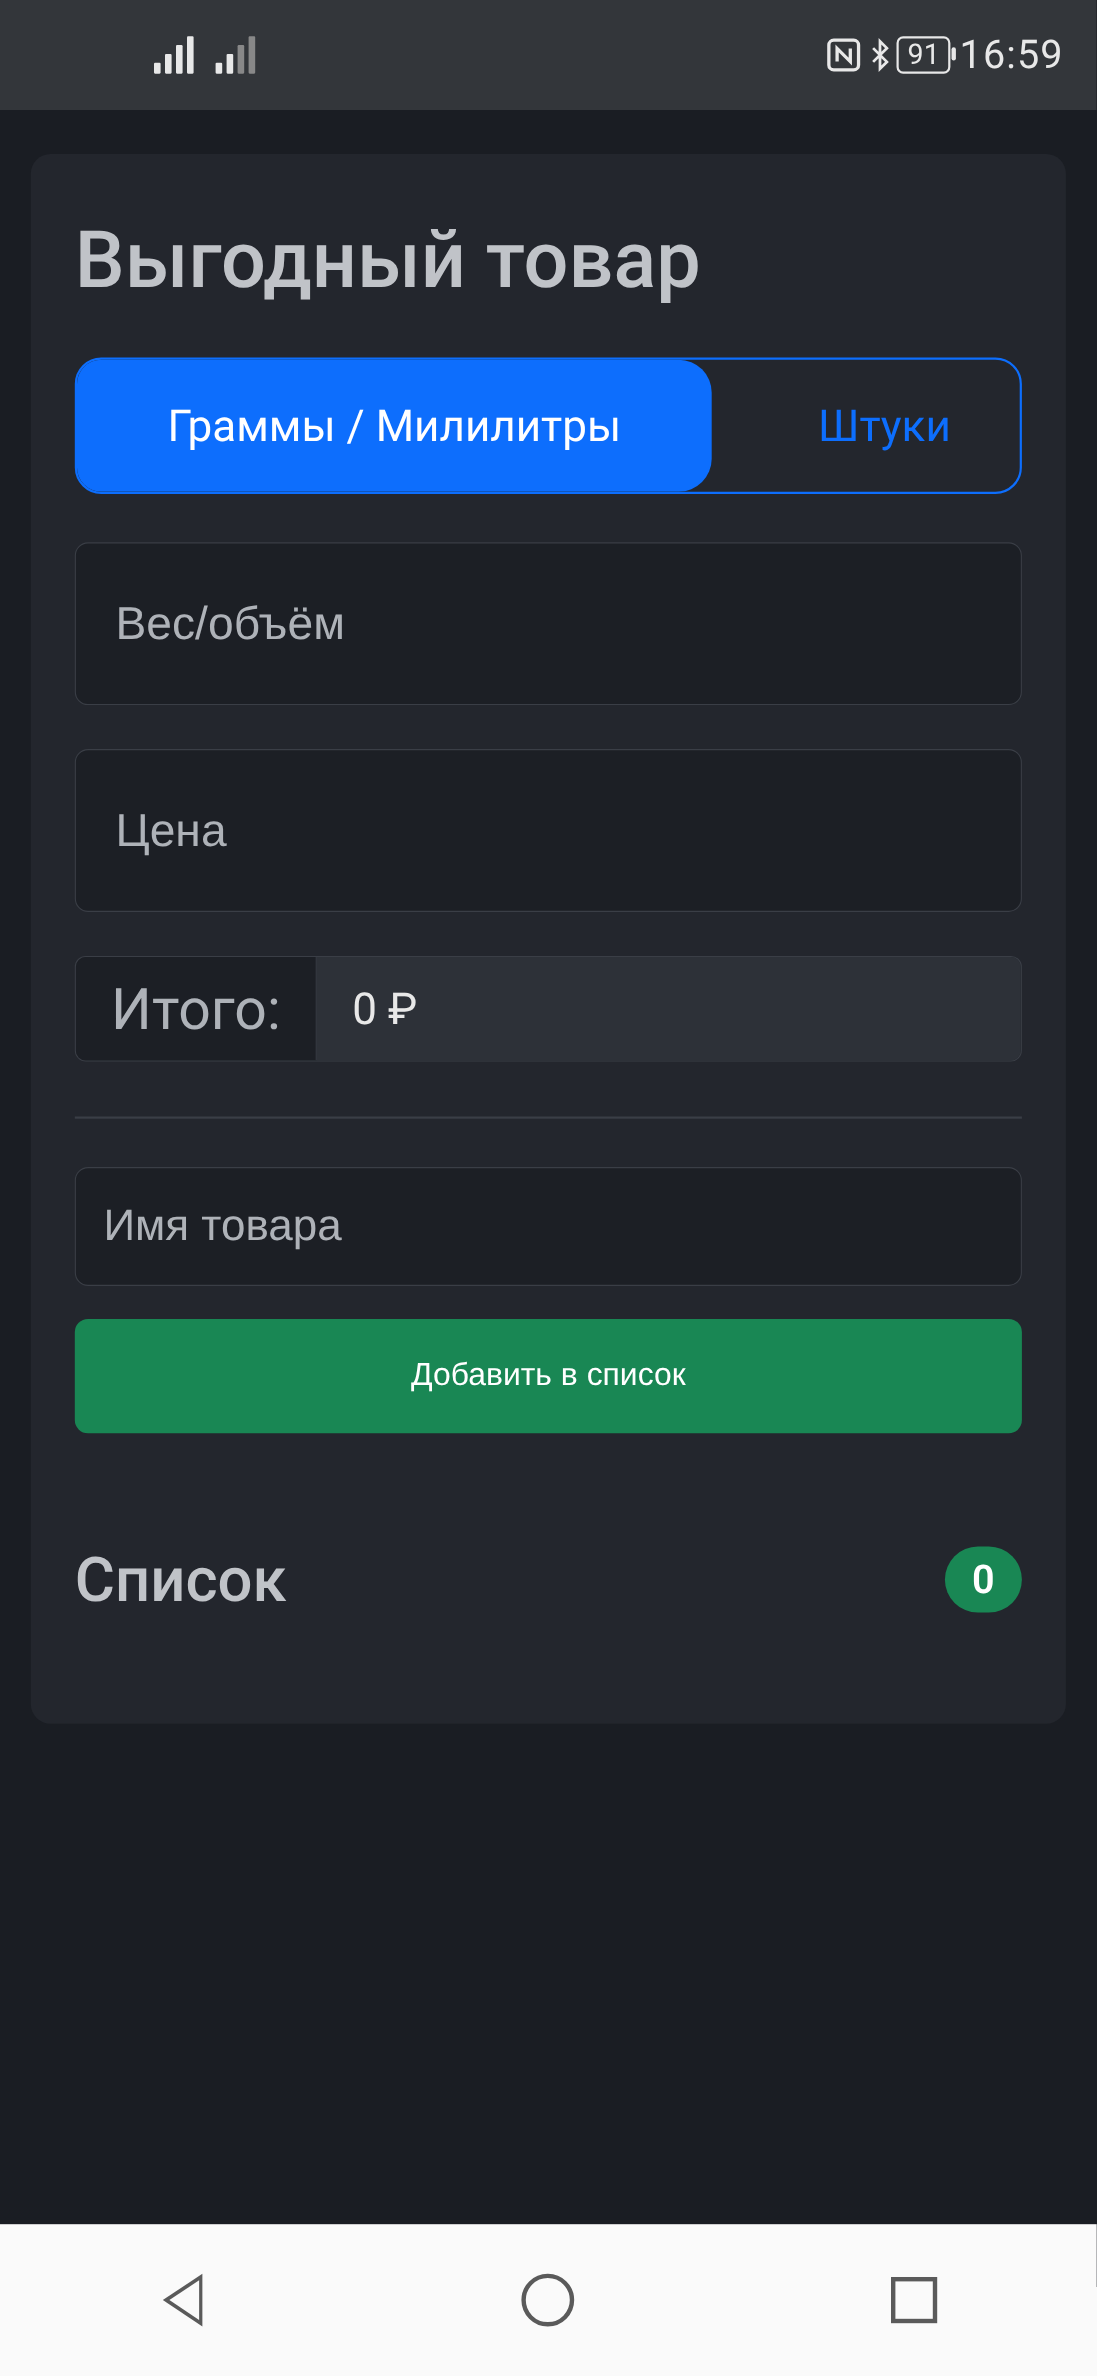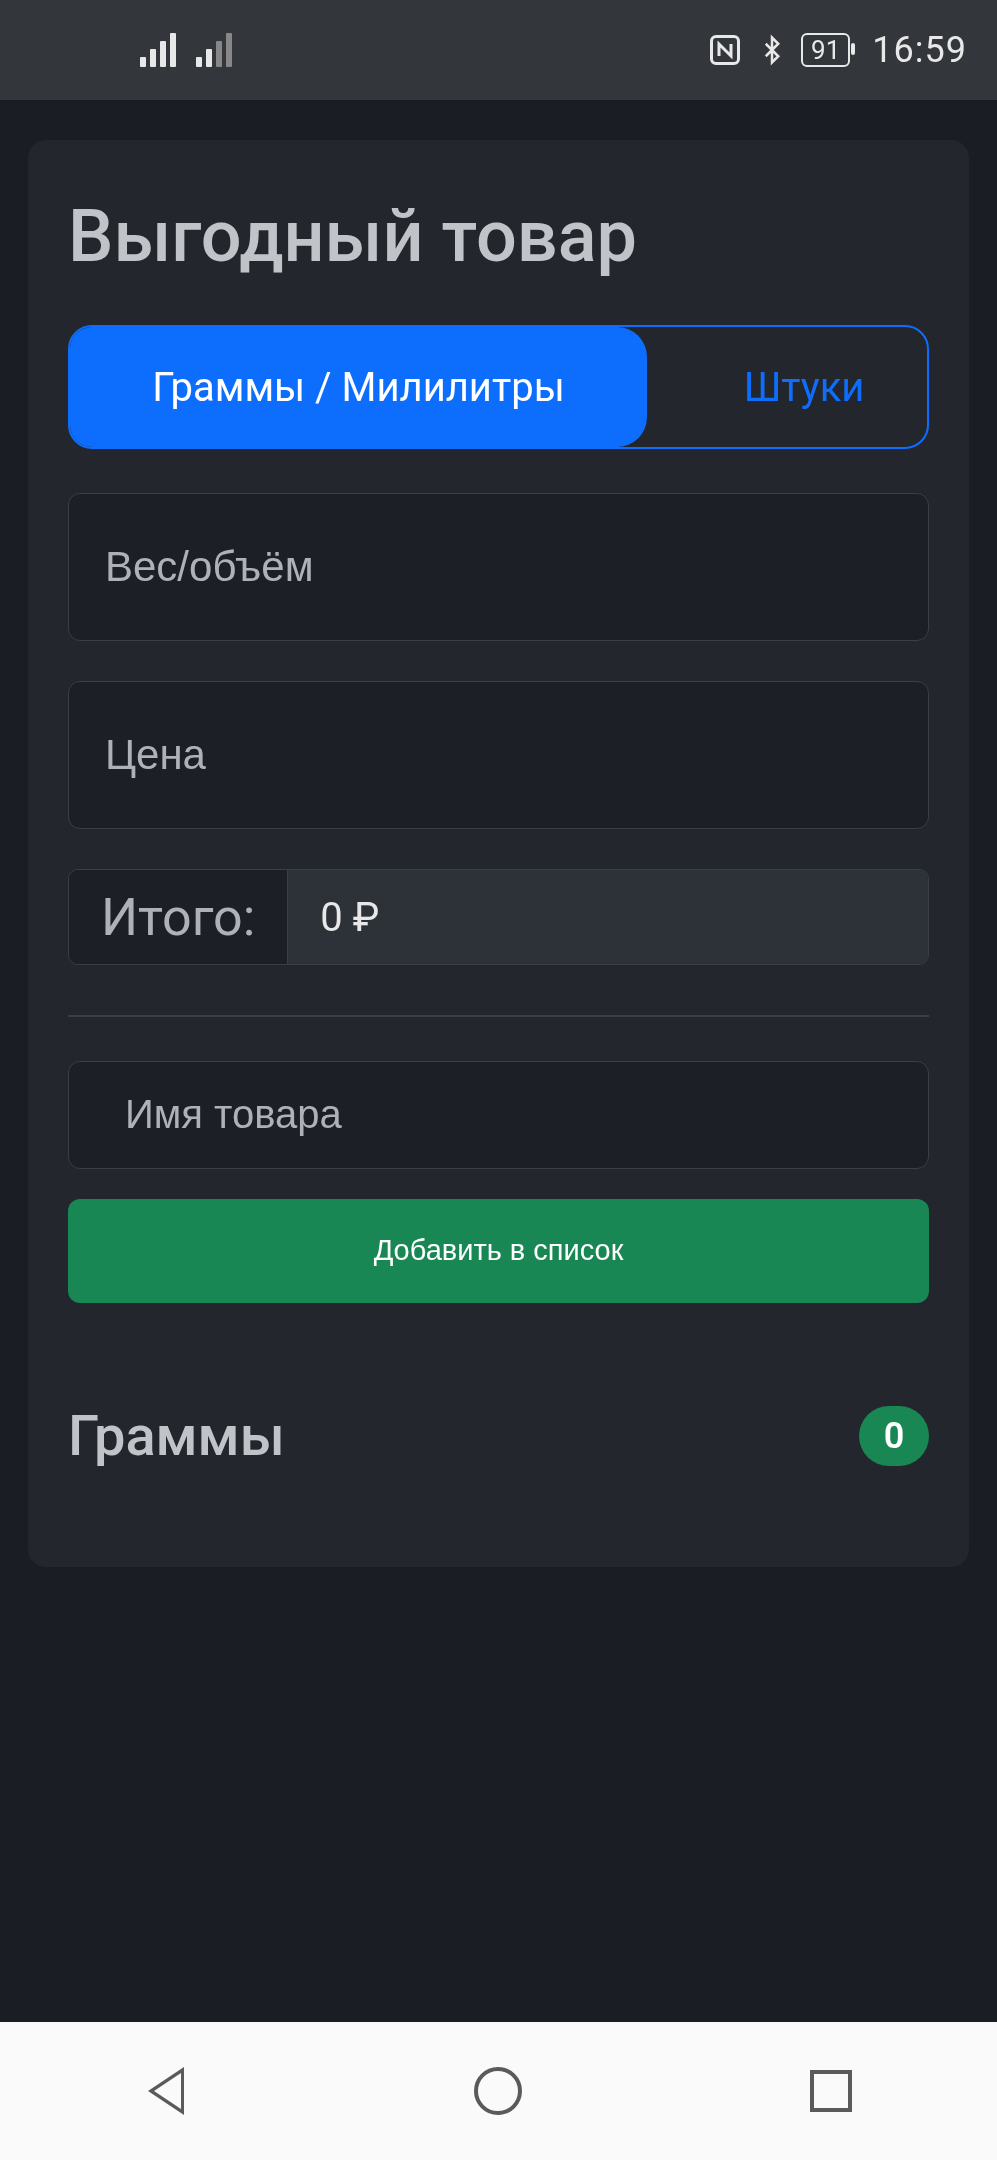--- a/index.html
+++ b/index.html
@@ -24,21 +24,21 @@
   .status-left { display: flex; gap: 20px; align-items: flex-end; }
   .signal-bars { display: flex; gap: 4px; align-items: flex-end; height: 34px; }
   .signal-bars span { width: 6px; background: #e8e8e8; border-radius: 1px; }
   .signal-bars .b1 { height: 10px; }
   .signal-bars .b2 { height: 18px; }
   .signal-bars .b3 { height: 26px; }
   .signal-bars .b4 { height: 34px; }
   .signal-bars.dim span { background: #888; }
   .signal-bars.dim .b1, .signal-bars.dim .b2 { background: #e8e8e8; }
 
-  .status-right { display: flex; gap: 14px; align-items: center; }
+  .status-right { display: flex; align-items: center; }
   .status-icon { color: #e8e8e8; }
   .battery-box {
     display: flex; align-items: center; gap: 4px;
     border: 2.5px solid #e8e8e8; border-radius: 6px;
     padding: 2px 8px; font-size: 26px; line-height: 1;
     position: relative;
   }
   .battery-box::after {
     content: ""; position: absolute; right: -7px; top: 8px;
     width: 4px; height: 12px; background: #e8e8e8; border-radius: 2px;
@@ -132,21 +132,21 @@
   .divider { height: 1.5px; background: #3a3e46; margin-bottom: 44px; }
 
   .name-input {
     width: 100%;
     height: 108px;
     background: #1c1f25;
     border: 1.5px solid #3a3e46;
     border-radius: 12px;
     color: #ef4444;
     font-size: 40px;
-    padding: 0 56px;
+    padding: 0 25px;
     margin-bottom: 30px;
     outline: none;
   }
   .name-input::placeholder { color: #aeb2b8; }
 
   .btn-add {
     width: 100%;
     height: 104px;
     background: #198754;
     border: none;
@@ -304,21 +304,21 @@
       <div class="total-value">0 ₽</div>
     </div>
 
     <div class="divider"></div>
 
     <input class="name-input" placeholder="Имя товара" style="">
 
     <button class="btn-add">Добавить в список</button>
 
     <div class="list-header">
-      <div class="list-title">Граммы</div>
+      <div class="list-title">Список</div>
       <div class="badge">0</div>
     </div>
 
 
   </div>
 </div>
 
 <div class="nav-bar">
   <div class="nav-btn">
     <div class="nav-back"></div>

